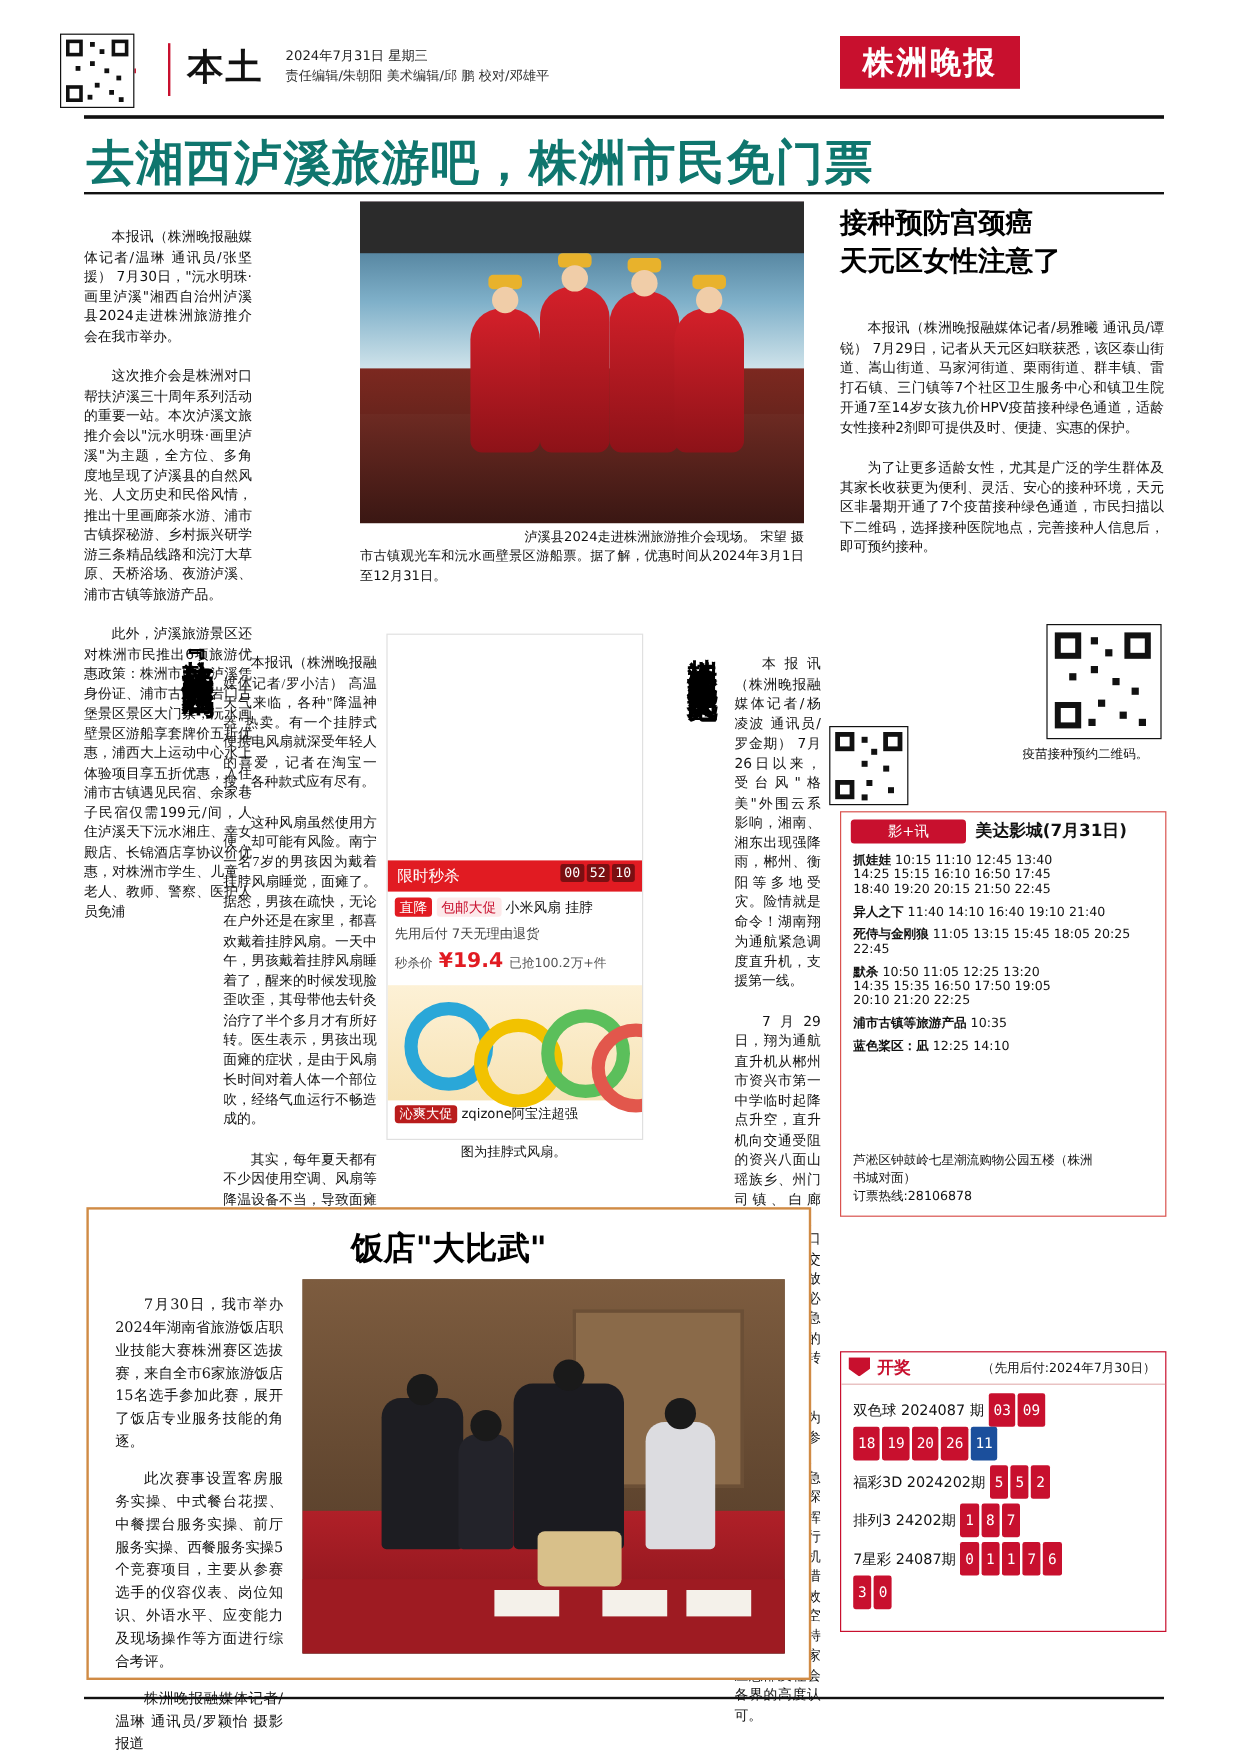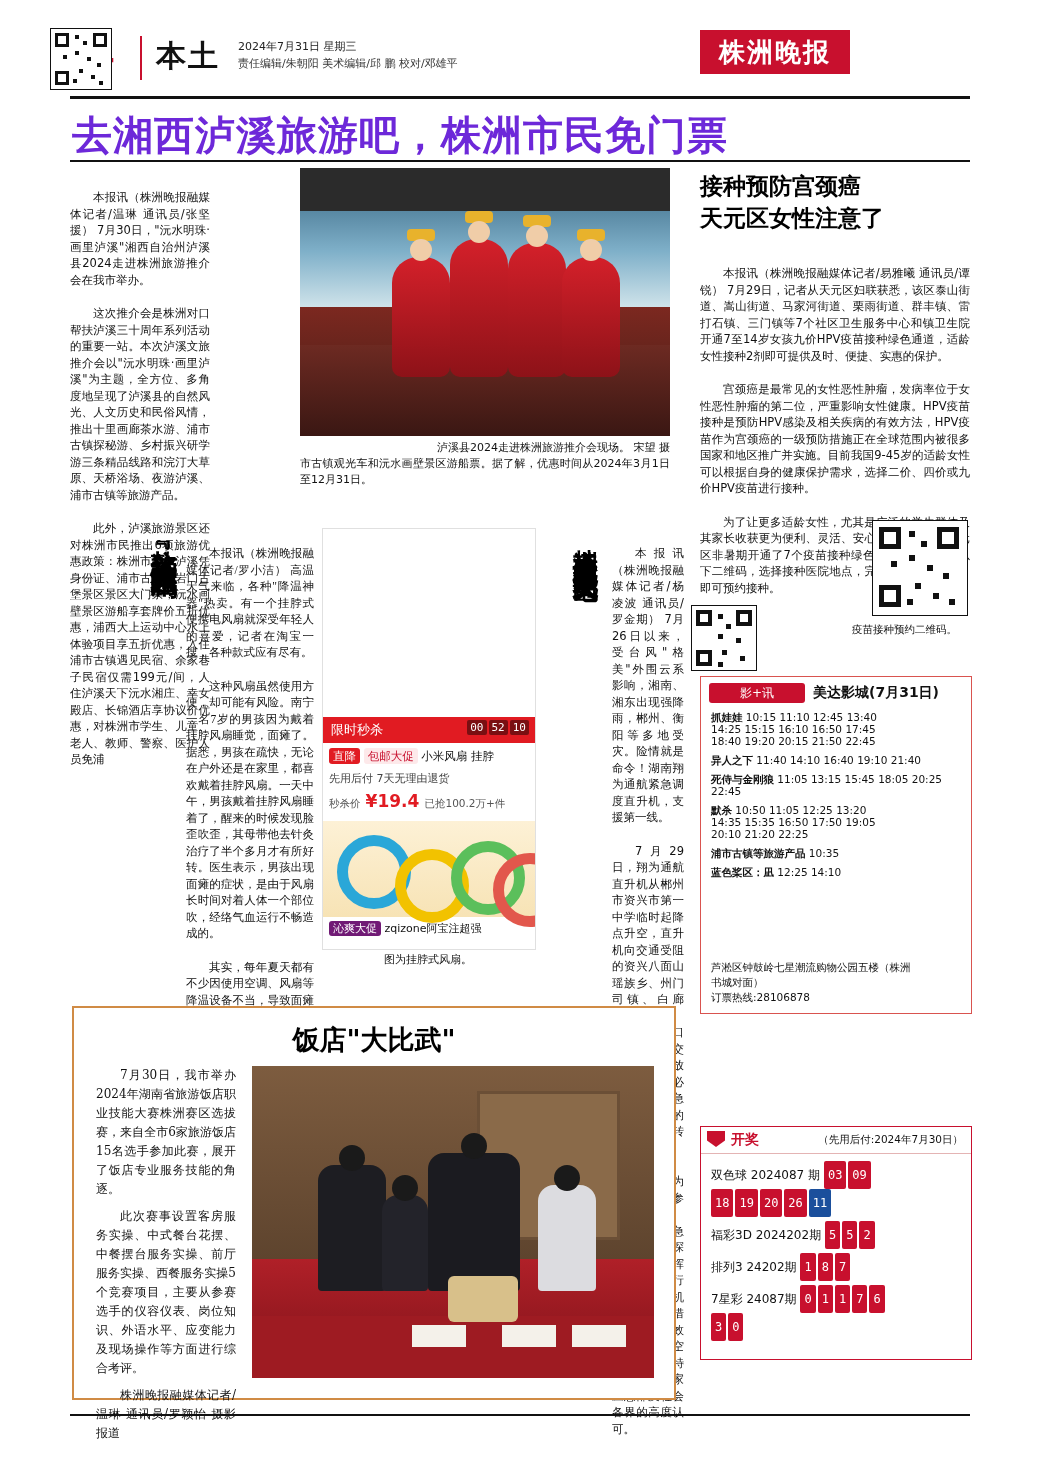--- a/index.html
+++ b/index.html
@@ -51,21 +51,21 @@
     position:absolute;right:20px;top:-2px;width:62px;height:62px;
   }
   .rule-top{
     position:absolute;left:70px;top:96px;width:900px;height:3px;background:#111;
   }
 
   
   .headline{
     position:absolute;left:72px;top:108px;width:880px;
     font-family:Liberation Serif, serif;
-    font-weight:bold;font-size:40px;letter-spacing:1px;color:#6d28d9;
+    font-weight:bold;font-size:40px;letter-spacing:1px;color:#0f766e;
   }
   .rule-head{
     position:absolute;left:70px;top:160px;width:900px;height:2px;background:#111;
   }
 
   
   .col-text{
     font-size:11.5px;line-height:16.5px;text-align:justify;
     font-family:"DejaVu Sans",sans-serif;color:#111;
   }
@@ -155,21 +155,21 @@
   .ad-bot{position:absolute;left:0;top:292px;width:100%;height:96px;
     background:linear-gradient(#fdf1d6,#f7e3b5);}
   .ad-ring{position:absolute;width:52px;height:52px;border-radius:50%;
     border:11px solid #2aa7d8;}
   .ad-b1{left:14px;top:306px;border-color:#2aa7d8;}
   .ad-b2{left:72px;top:320px;border-color:#f2c200;}
   .ad-b3{left:128px;top:312px;border-color:#5bbf5b;}
   .ad-b4{left:170px;top:324px;border-color:#e2574c;}
   .ad-tag{position:absolute;left:6px;top:392px;font-size:11px;color:#111;
     font-family:"DejaVu Sans",sans-serif;}
-  .ad-tag b{background:#701a75;color:#fff;padding:1px 4px;border-radius:3px;font-weight:normal;}
+  .ad-tag b{background:#b91c1c;color:#fff;padding:1px 4px;border-radius:3px;font-weight:normal;}
   .ad-cap{position:absolute;left:322px;top:952px;width:212px;text-align:center;
     font-size:11px;color:#111;font-family:"DejaVu Sans",sans-serif;}
 
   .m2-vtitle{
     position:absolute;left:548px;top:528px;width:56px;height:440px;
     writing-mode:vertical-rl;text-orientation:upright;
     font-family:"DejaVu Sans",sans-serif;font-weight:bold;font-size:25px;
     line-height:38px;letter-spacing:2px;color:#000;
   }
   .m2-text{position:absolute;left:612px;top:528px;width:72px;}
@@ -217,21 +217,21 @@
   .feature{
     position:absolute;left:72px;top:1006px;width:600px;height:390px;
     border:2px solid #d08b45;background:#fff;
   }
   .feature-title{
     position:absolute;left:0;top:14px;width:100%;text-align:center;
     font-family:"DejaVu Sans",sans-serif;font-weight:bold;font-size:27px;color:#000;
   }
   .feature-text{position:absolute;left:22px;top:58px;width:140px;
     font-family:"DejaVu Serif",serif;font-size:12px;line-height:19px;text-align:justify;color:#111;}
-  .feature-text p{margin:0 0 8px 0;text-indent:2em;}
+  .feature-text p{margin:12px 0 8px 0;text-indent:2em;}
   .photo2{
     position:absolute;left:178px;top:58px;width:402px;height:312px;
     background:linear-gradient(#6f5138,#4a3526);overflow:hidden;
   }
   .photo2 .wall{position:absolute;left:0;top:0;width:100%;height:62%;
     background:linear-gradient(#7d5c3f,#5e442e);}
   .photo2 .panel{position:absolute;top:8%;left:56%;width:34%;height:46%;
     background:#8a6a49;border:3px solid #6b4f36;}
   .photo2 .table{position:absolute;left:0;bottom:0;width:100%;height:38%;
     background:linear-gradient(#b02028,#7d1219);}
@@ -324,21 +324,20 @@
   </div>
   <div class="cap1">
     <span class="credit">泸溪县2024走进株洲旅游推介会现场。 宋望 摄</span>
     <span>市古镇观光车和沅水画壁景区游船票。据了解，优惠时间从2024年3月1日至12月31日。</span>
   </div>
 
   <div class="r-title" style="white-space:pre-line;">接种预防宫颈癌
 天元区女性注意了</div>
   <div class="r-text col-text">
     <p>本报讯（株洲晚报融媒体记者/易雅曦 通讯员/谭锐） 7月29日，记者从天元区妇联获悉，该区泰山街道、嵩山街道、马家河街道、栗雨街道、群丰镇、雷打石镇、三门镇等7个社区卫生服务中心和镇卫生院开通7至14岁女孩九价HPV疫苗接种绿色通道，适龄女性接种2剂即可提供及时、便捷、实惠的保护。</p>
-    <p>宫颈癌是最常见的女性恶性肿瘤，发病率位于女性恶性肿瘤的第二位，严重影响女性健康。HPV疫苗接种是预防HPV感染及相关疾病的有效方法，HPV疫苗作为宫颈癌的一级预防措施正在全球范围内被很多国家和地区推广并实施。目前我国9-45岁的适龄女性可以根据自身的健康保护需求，选择二价、四价或九价HPV疫苗进行接种。</p>
     <p>为了让更多适龄女性，尤其是广泛的学生群体及其家长收获更为便利、灵活、安心的接种环境，天元区非暑期开通了7个疫苗接种绿色通道，市民扫描以下二维码，选择接种医院地点，完善接种人信息后，即可预约接种。</p>
   </div>
   <div class="r-qr qr">
     <i style="left:6px;top:6px;width:22px;height:22px;"></i>
     <i style="left:11px;top:11px;width:12px;height:12px;background:#fff;"></i>
     <i style="left:64px;top:6px;width:22px;height:22px;"></i>
     <i style="left:69px;top:11px;width:12px;height:12px;background:#fff;"></i>
     <i style="left:6px;top:64px;width:22px;height:22px;"></i>
     <i style="left:11px;top:69px;width:12px;height:12px;background:#fff;"></i>
     <i style="left:36px;top:10px;width:6px;height:6px;"></i>

